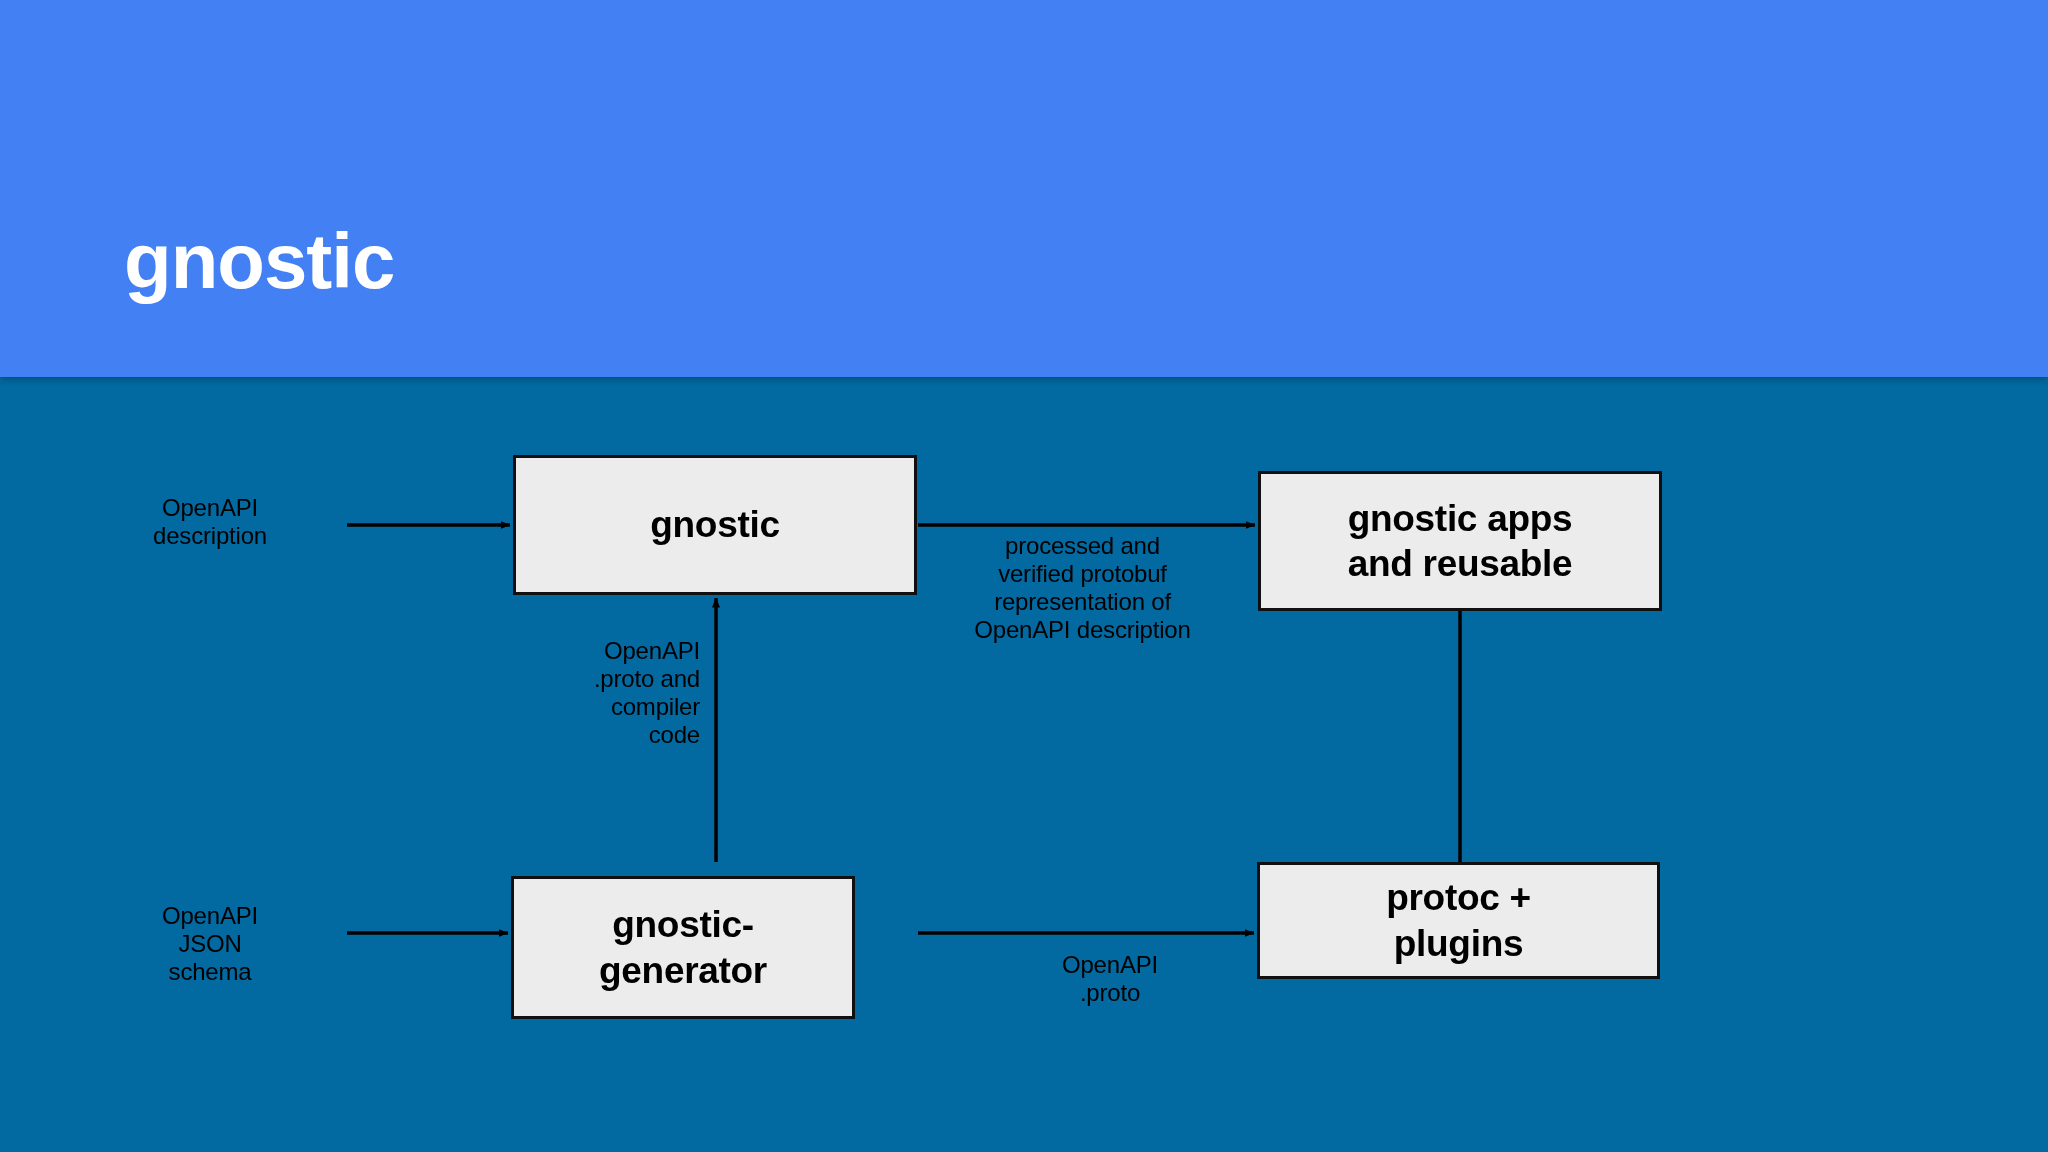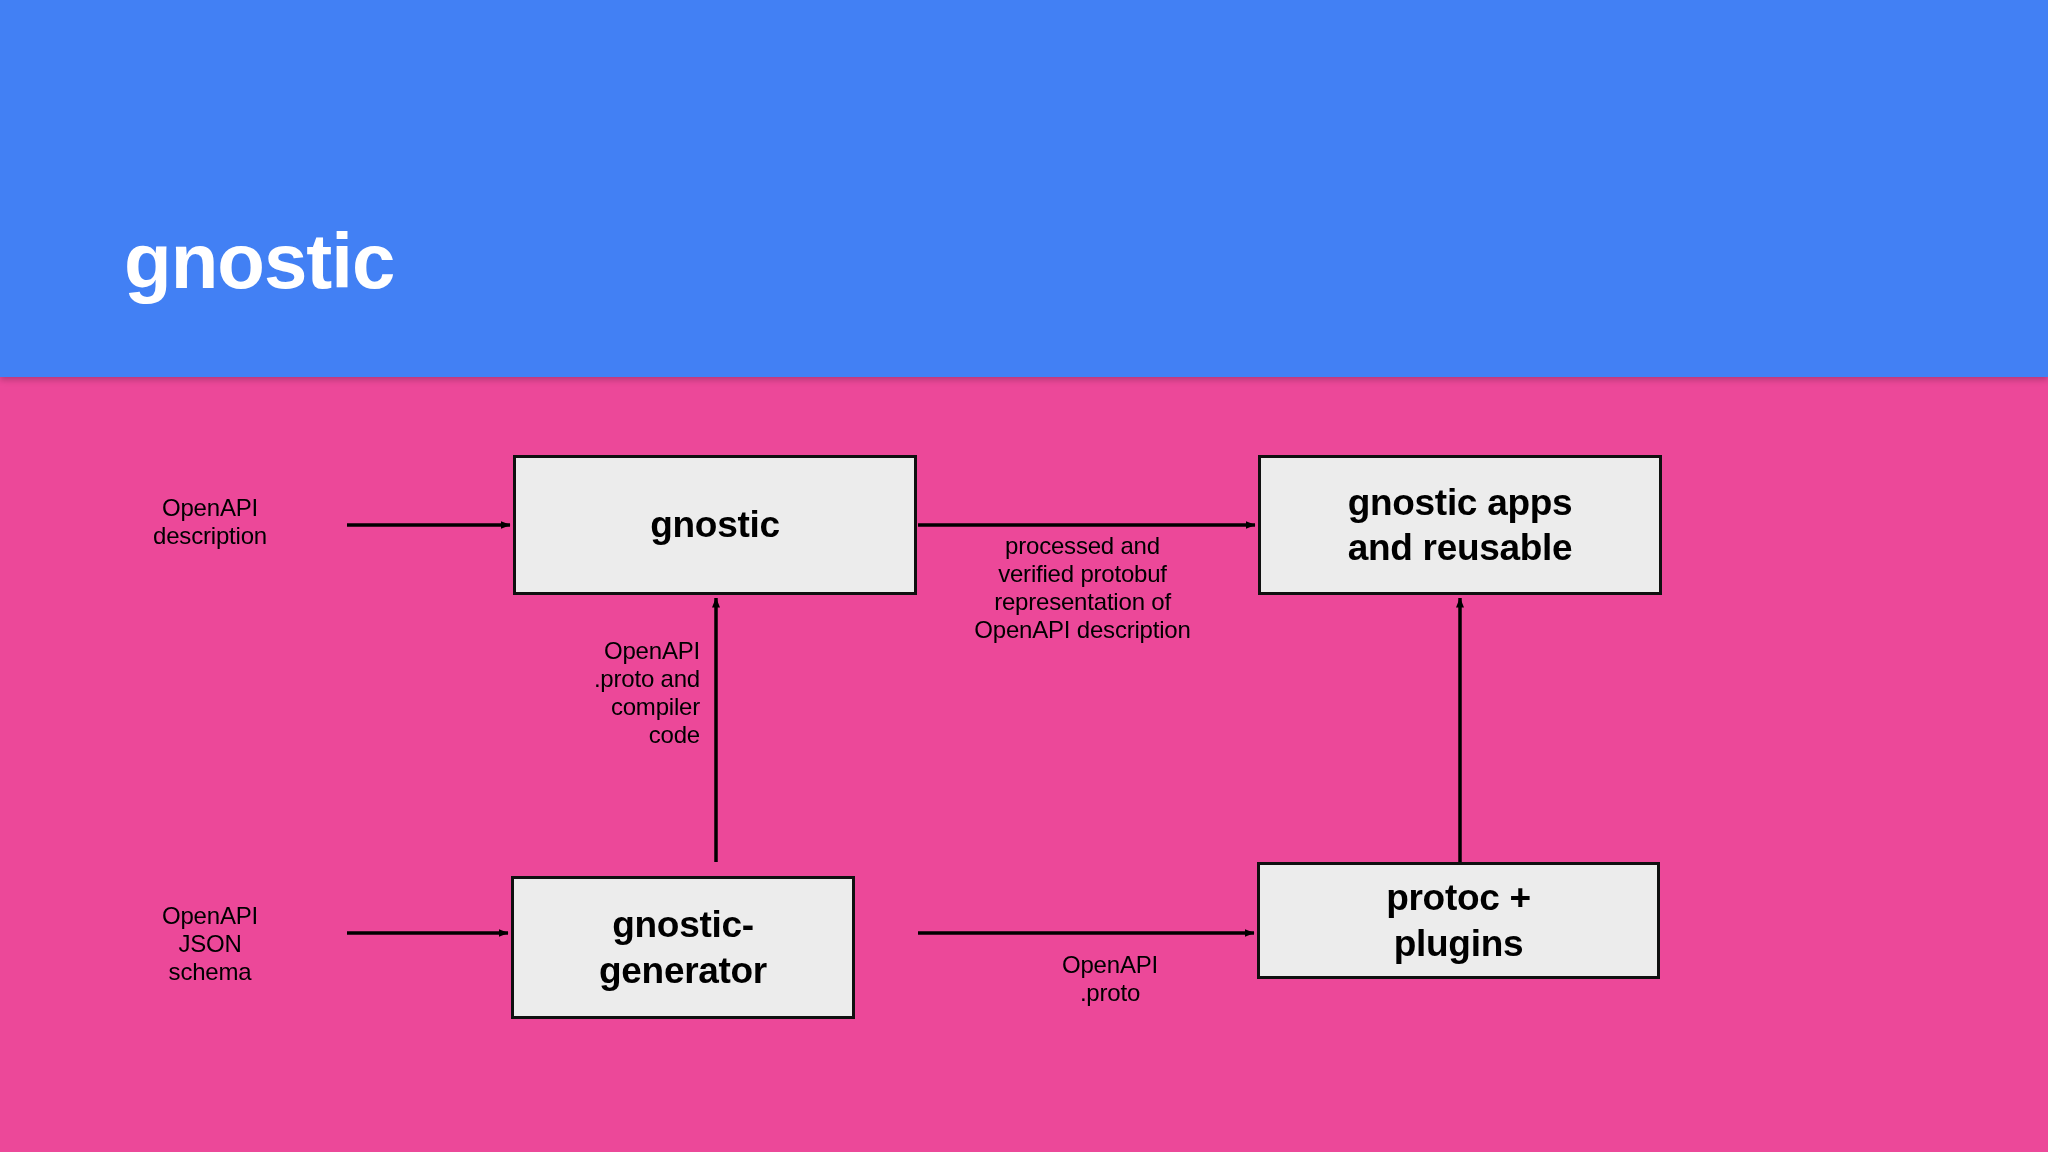--- a/index.html
+++ b/index.html
@@ -4,21 +4,21 @@
 <style>
   html, body {
     margin: 0;
     padding: 0;
     background: #ffffff;
   }
   #page {
     position: relative;
     width: 2048px;
     height: 1152px;
-    background: #ec4899;
+    background: #0369a1;
     overflow: hidden;
     font-family: "Liberation Sans", sans-serif;
   }
 
   
   #header-band {
     position: absolute;
     left: 0;
     top: 0;
     width: 2048px;
@@ -64,21 +64,21 @@
     align-items: center;
     justify-content: center;
     text-align: center;
     font-size: 37px;
     font-weight: bold;
     color: #000000;
     line-height: 1.22;
     letter-spacing: -0.3px;
   }
   #node-gnostic        { left: 513px;  top: 78px;  width: 404px; height: 140px; }
-  #node-gnostic-apps   { left: 1258px; top: 78px;  width: 404px; height: 140px; }
+  #node-gnostic-apps   { left: 1258px; top: 94px;  width: 404px; height: 140px; }
   #node-gnostic-gen    { left: 511px;  top: 485px; width: 344px; height: 143px; margin-top: 14px; }
   #node-protoc         { left: 1257px; top: 485px; width: 403px; height: 117px; }
 
   
   .label {
     position: absolute;
     font-size: 24px;
     font-weight: normal;
     color: #000000;
     line-height: 1.17;

